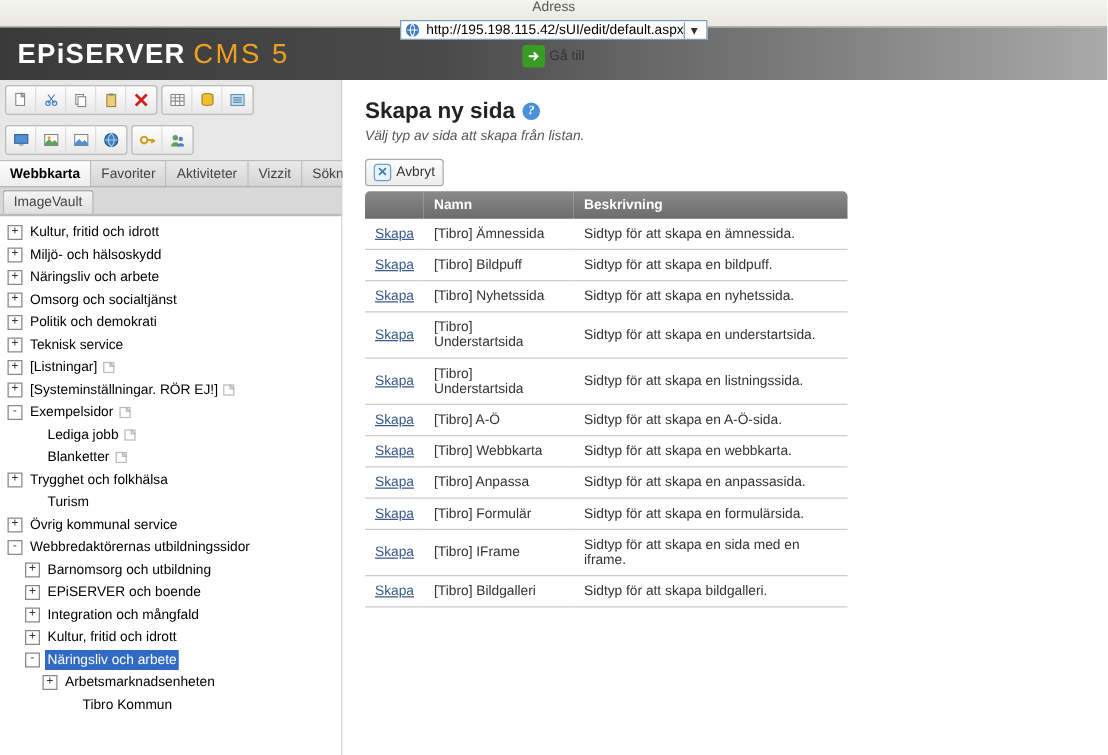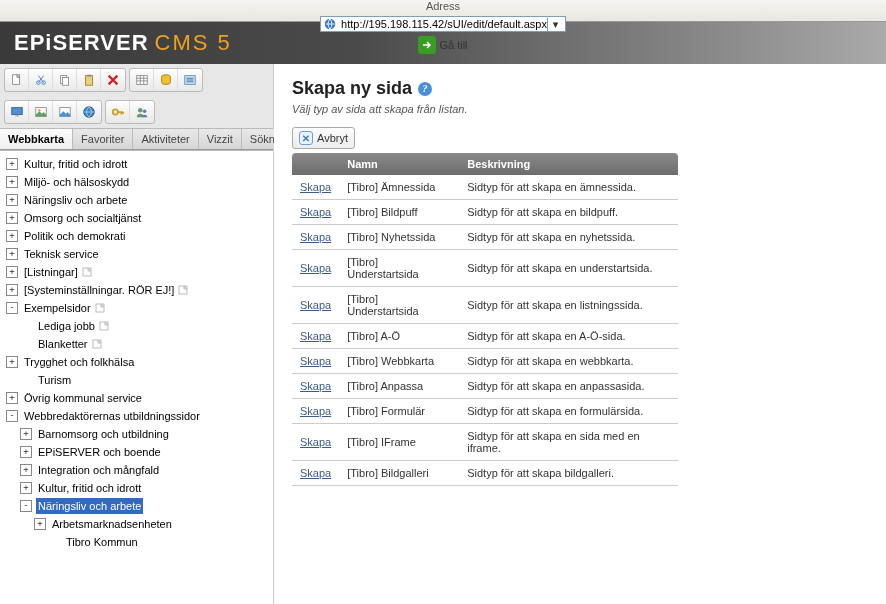--- a/index.html
+++ b/index.html
@@ -202,20 +202,23 @@
         </div>
     </div>
 
     <div class="tabs" id="tabs">
         <div class="tab active">Webbkarta</div>
         <div class="tab">Favoriter</div>
         <div class="tab">Aktiviteter</div>
         <div class="tab">Vizzit</div>
         <div class="tab">Sökning</div>
       </div>
+    <div class="subtabs">
+      <div class="subtab">ImageVault</div>
+    </div>
 
     <div class="tree-wrap">
       <div class="tree" id="tree">
           <div class="node ind0">
             <span class="exp">+</span>
             <span class="nlabel">Kultur, fritid och idrott</span>
           </div>
           <div class="node ind0">
             <span class="exp">+</span>
             <span class="nlabel">Miljö- och hälsoskydd</span>

